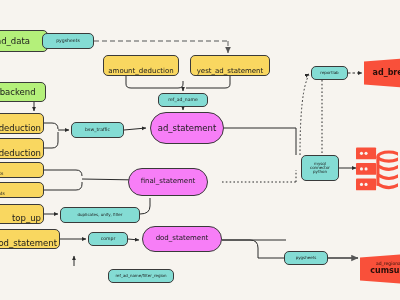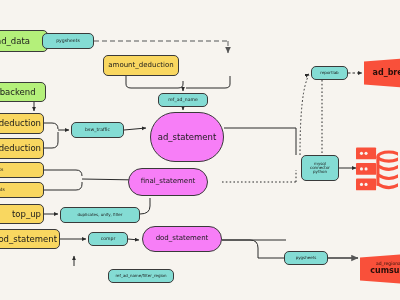--- a/index.html
+++ b/index.html
@@ -40,20 +40,21 @@
     overflow: hidden;
     padding: 0 2px;
   }
   .n-green {
     background: #b4f07a;
     border-radius: 5px;
   }
   .n-yellow {
     background: #f9d760;
     border-radius: 5px;
+    align-items: flex-end;
   }
   .n-teal {
     background: #84dcd4;
     border-radius: 5px;
   }
   .n-pink {
     background: #f77ef7;
     border-radius: 999px;
   }
   .n-red {
@@ -176,20 +177,23 @@
   </div>
 
   <div class="node n-teal sm" style="left:42px;top:33px;width:52px;height:16px;">
     <span>pygsheets</span>
   </div>
 
   <div class="node n-yellow mid" style="left:103px;top:55px;width:76px;height:21px;">
     <span>amount_deduction</span>
   </div>
 
+  <div class="node n-yellow mid" style="left:190px;top:55px;width:80px;height:21px;">
+    <span>yest_ad_statement</span>
+  </div>
 
   <div class="node n-teal sm" style="left:158px;top:93px;width:50px;height:14px;">
     <span>ref_ad_name</span>
   </div>
 
   <div class="node n-green big" style="left:-22px;top:82px;width:68px;height:20px;">
     <span>to backend</span>
   </div>
 
   <div class="node n-yellow big" style="left:-26px;top:113px;width:70px;height:21px;justify-content:flex-end;">
@@ -221,21 +225,21 @@
   </div>
 
   <div class="node n-teal xs" style="left:60px;top:207px;width:80px;height:16px;">
     <span>duplicates, unify, filter</span>
   </div>
 
   <div class="node n-teal sm" style="left:88px;top:232px;width:40px;height:14px;">
     <span>compr</span>
   </div>
 
-  <div class="node n-pink big" style="left:150px;top:112px;width:74px;height:50px;">
+  <div class="node n-pink big" style="left:150px;top:112px;width:74px;height:32px;">
     <span>ad_statement</span>
   </div>
 
   <div class="node n-pink mid" style="left:128px;top:168px;width:80px;height:28px;">
     <span>final_statement</span>
   </div>
 
   <div class="node n-pink mid" style="left:142px;top:226px;width:80px;height:26px;">
     <span>dod_statement</span>
   </div>

